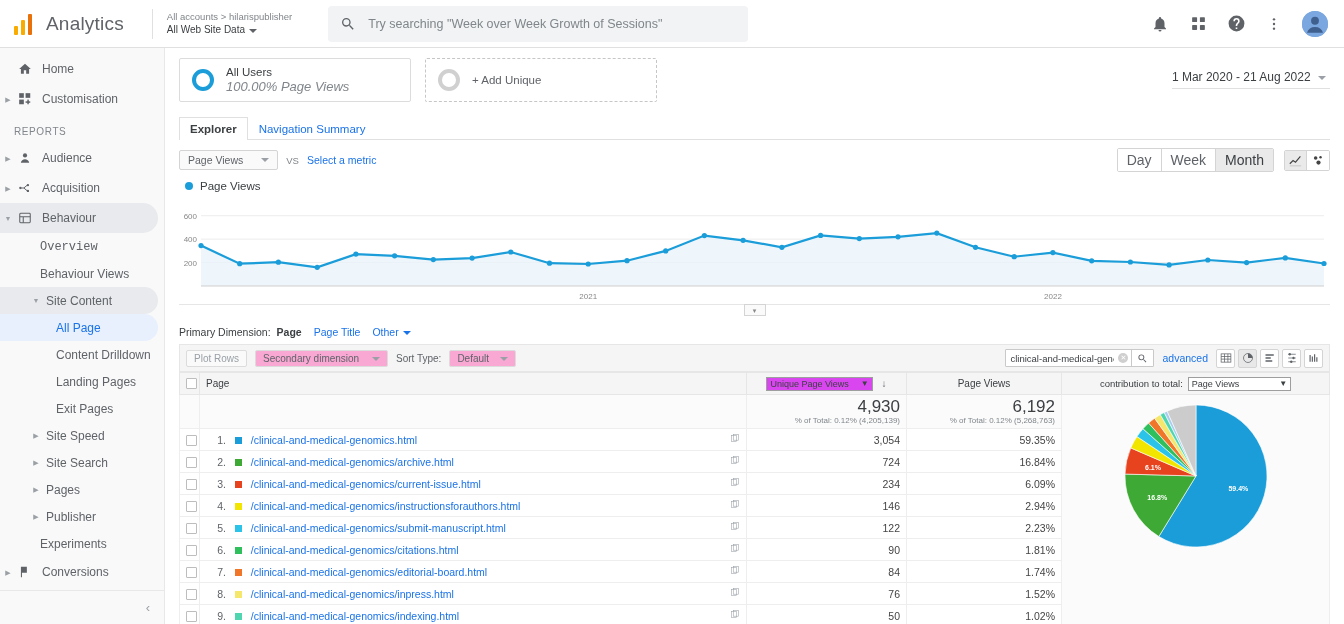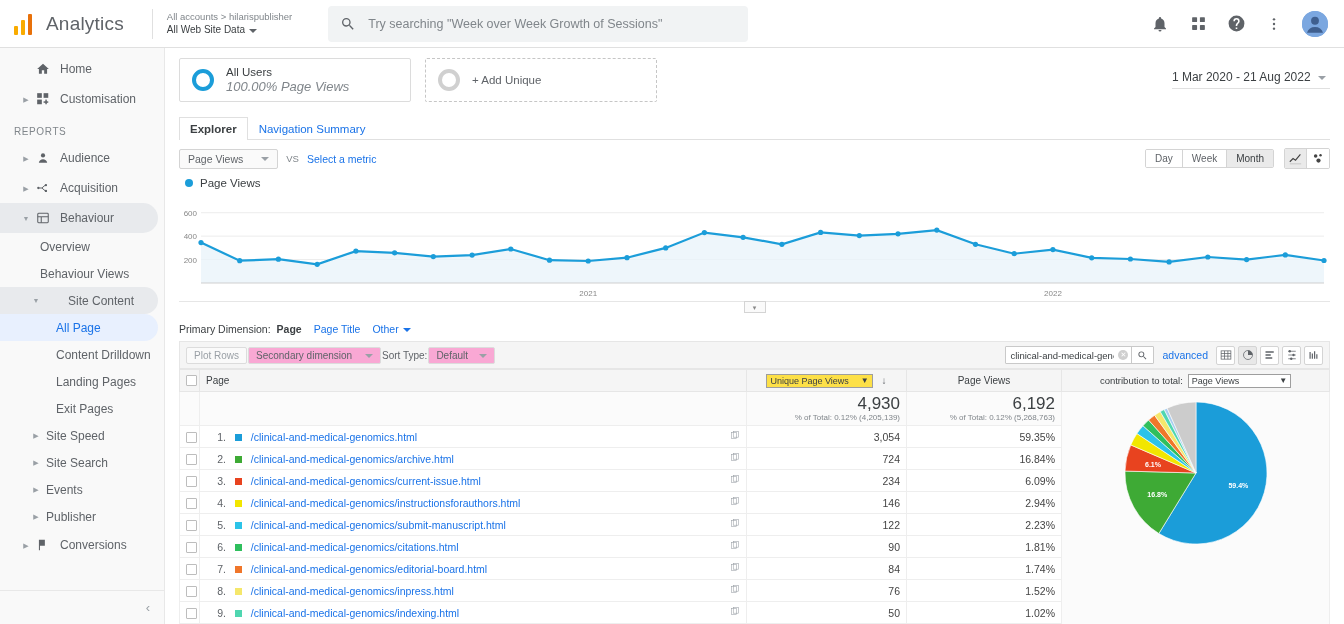--- a/index.html
+++ b/index.html
@@ -29,21 +29,21 @@
   .search-box input { border:0; background:transparent; outline:none; flex:1; font-size:12.5px; color:#3c4043; font-family:"Liberation Sans", sans-serif; }
   .search-box input::placeholder { color:#80868b; }
   .top-right { margin-left:auto; display:flex; align-items:center; gap:18px; padding-right:16px; }
   .ticon { width:20px; height:20px; display:flex; align-items:center; justify-content:center; color:#5f6368; cursor:pointer; }
   .avatar { width:26px;height:26px;border-radius:50%;background:#7ba7e0; display:flex;align-items:center;justify-content:center; }
   .avatar svg { width:26px; height:26px; }
 
   
   .body-wrap { display:flex; height:576px; }
   .sidebar { width:165px; flex:0 0 165px; background:#f9f9f9; border-right:1px solid #e8e8e8; position:relative; }
-  .nav-item { display:flex; align-items:center; height:30px; padding-left:20px; cursor:pointer; color:#5f6368; font-size:12px; white-space:nowrap; }
+  .nav-item { display:flex; align-items:center; height:30px; padding-left:2px; cursor:pointer; color:#5f6368; font-size:12px; white-space:nowrap; }
   .nav-item .arrow { width:12px; flex:0 0 12px; font-size:7px; color:#9aa0a6; text-align:center; line-height:1; }
   .nav-item .nico { width:22px; flex:0 0 22px; display:flex; align-items:center; justify-content:center; color:#5f6368; }
   .nav-item .nlabel { padding-left:6px; }
   .nav-item.sel { background:#e8eaed; border-radius:0 15px 15px 0; margin-right:6px; }
   .nav-item.sub { font-size:12px; padding-left:0; height:27px; }
   .nav-item.sub .nlabel { padding-left:0; }
   .nav-item.active-blue { background:#e8f0fe; border-radius:0 15px 15px 0; margin-right:6px; }
   .nav-item.active-blue .nlabel { color:#1a73e8; }
   .sec-label { font-size:10px; color:#80868b; letter-spacing:.6px; padding:12px 0 6px 14px; }
   .collapse-row { position:absolute; bottom:0; left:0; right:0; height:34px; border-top:1px solid #e8e8e8; display:flex; align-items:center; justify-content:flex-end; padding-right:14px; color:#9aa0a6; cursor:pointer; }
@@ -67,39 +67,39 @@
   .tab { padding:5px 10px; font-size:11.5px; color:#1a73e8; cursor:pointer; border:1px solid transparent; border-bottom:0; position:relative; top:1px; }
   .tab.active { color:#3c4043; font-weight:bold; background:#fff; border-color:#e0e0e0; }
 
   
   .metric-row { display:flex; align-items:center; padding:8px 14px 0 14px; }
   .btn-sel { border:1px solid #d4d4d4; background:#fafafa; border-radius:2px; padding:3px 8px; font-size:10.5px; color:#5f6368; display:inline-flex; align-items:center; gap:14px; cursor:pointer; }
   .vs { font-size:9.5px; color:#80868b; margin:0 8px; }
   .lnk { color:#1a73e8; font-size:10.5px; cursor:pointer; }
   .gran { margin-left:auto; display:flex; align-items:center; gap:10px; }
   .seg-btns { display:flex; border:1px solid #d4d4d4; border-radius:2px; overflow:hidden; }
-  .seg-btn { padding:3px 9px; font-size:10px; color:#5f6368; background:#fff; border-right:1px solid #d4d4d4; cursor:pointer; }
+  .seg-btn { padding:3px 9px; font-size:14px; color:#5f6368; background:#fff; border-right:1px solid #d4d4d4; cursor:pointer; }
   .seg-btn:last-child { border-right:0; }
   .seg-btn.on { background:#eaeaea; color:#3c4043; }
   .icon-btns { display:flex; border:1px solid #d4d4d4; border-radius:2px; overflow:hidden; }
   .icon-btn { width:22px; height:19px; display:flex; align-items:center; justify-content:center; background:#fff; border-right:1px solid #d4d4d4; cursor:pointer; }
   .icon-btn:last-child { border-right:0; }
   .icon-btn.on { background:#eaeaea; }
 
   
   .legend { padding:8px 14px 0 20px; font-size:11.5px; color:#3c4043; display:flex; align-items:center; gap:7px; }
   .legend .dot { width:8px;height:8px;border-radius:50%;background:#1b9dd9;display:inline-block; }
   .chart-area { position:relative; margin:4px 14px 0 14px; height:108px; }
   .chart-area svg { display:block; }
   .chart-foot { margin:0 14px; height:14px; border-top:1px solid #e6e6e6; position:relative; }
   .slider-handle { position:absolute; left:50%; transform:translateX(-50%); top:-1px; width:22px; height:12px; border:1px solid #d4d4d4; background:#fafafa; font-size:7px; color:#888; text-align:center; line-height:11px; cursor:pointer;}
 
   
   .pdim { padding:8px 14px 0 14px; font-size:10.5px; color:#3c4043; display:flex; align-items:center; gap:12px; }
-  .ctrl-bar { margin:6px 14px 0 14px; background:#f5f5f5; border:1px solid #e6e6e6; height:28px; display:flex; align-items:center; padding:0 6px; gap:1px; }
+  .ctrl-bar { margin:6px 14px 0 14px; background:#f5f5f5; border:1px solid #e6e6e6; height:28px; display:flex; align-items:center; padding:0 6px; gap:8px; }
   .ctrl-btn { border:1px solid #dcdcdc; background:#fafafa; border-radius:2px; padding:2px 7px; font-size:10px; color:#9aa0a6; }
   .ctrl-btn.enabled { color:#5f6368; background:#f9a8d4; }
   .ctrl-lab { font-size:10px; color:#5f6368; }
   .ctrl-right { margin-left:auto; display:flex; align-items:center; gap:8px; }
   .tbl-search { border:1px solid #c9c9c9; background:#fff; height:18px; display:flex; align-items:center; border-radius:1px; }
   .tbl-search input { border:0; outline:none; width:112px; font-size:9.5px; color:#3c4043; padding:0 4px; font-family:"Liberation Sans", sans-serif; background:transparent;}
   .xcirc { width:10px;height:10px;border-radius:50%;background:#cfcfcf;color:#fff;font-size:7px;text-align:center;line-height:10px;margin-right:3px;cursor:pointer;}
   .srch-btn { width:22px; height:18px; border-left:1px solid #c9c9c9; display:flex; align-items:center; justify-content:center; cursor:pointer;}
   .view-btns { display:flex; gap:3px; }
   .vbtn { width:19px;height:19px;border:1px solid #d4d4d4;background:#fff;display:flex;align-items:center;justify-content:center;cursor:pointer;border-radius:2px;}
@@ -116,21 +116,21 @@
   .col-pie { width:268px; }
   .tot-row td { height:34px; background:#fbfbfb; border:1px solid #eee; }
   .tot-big { font-size:17px; color:#3c4043; text-align:right; line-height:1.05; }
   .tot-sub { font-size:8px; color:#80868b; text-align:right; }
   .r-idx { color:#5f6368; display:inline-block; width:20px; text-align:right; margin-right:6px; }
   .sw { display:inline-block; width:7px; height:7px; margin-right:6px; vertical-align:middle; }
   .plink { color:#1a73e8; text-decoration:none; }
   .num-cell { text-align:right; }
   .pop { float:right; color:#9aa0a6; font-size:9px; }
   .chk { width:11px;height:11px;border:1px solid #bdbdbd;background:#fff;display:inline-block;vertical-align:middle;border-radius:1px;}
-  .hdr-sel { border:1px solid #9e9e9e; background:#fde047; font-size:9px; padding:1px 3px; display:inline-flex; align-items:flex-start; gap:12px; }
+  .hdr-sel { border:1px solid #9e9e9e; background:#d946ef; font-size:9px; padding:1px 3px; display:inline-flex; align-items:flex-start; gap:12px; }
   .sort-arrow { margin-left:6px; color:#5f6368; font-size:10px; }
   .pie-hdr { font-size:9.5px; color:#3c4043; display:flex; align-items:center; justify-content:center; gap:5px; }
   .pie-sel { border:1px solid #9e9e9e; background:#fff; font-size:9px; padding:1px 3px; display:inline-flex; align-items:center; gap:40px; }
   .pie-cell { vertical-align:top; }
 </style>
 </head>
 <body>
 
 <div class="topbar">
   <div class="brand">
@@ -255,27 +255,27 @@
         <span class="arrow">▼</span>
         <span class="nico">
             <svg viewBox="0 0 24 24" width="14" height="14">
               <rect x="3" y="4" width="18" height="16" rx="1.5" fill="none" stroke="#5f6368" stroke-width="1.8"></rect>
               <path d="M3 10h18M9 10v10" stroke="#5f6368" stroke-width="1.8"></path>
             </svg>
           </span>
         <span class="nlabel">Behaviour</span>
       </div>
 
-      <div class="nav-item sub" style="padding-left:40px;">
+      <div class="nav-item sub" style="padding-left:40px;font-family:Liberation Mono, monospace;">
         <span class="nlabel">Overview</span>
       </div>
       <div class="nav-item sub" style="padding-left:40px;">
         <span class="nlabel">Behaviour Views</span>
       </div>
-      <div class="nav-item sub sel" style="padding-left:30px;gap:22px;">
+      <div class="nav-item sub sel" style="padding-left:30px;">
         <span class="arrow">▼</span>
         <span class="nlabel" style="padding-left:4px;">Site Content</span>
       </div>
       <div class="nav-item sub active-blue" style="padding-left:56px;">
         <span class="nlabel">All Page</span>
       </div>
       <div class="nav-item sub" style="padding-left:56px;">
         <span class="nlabel">Content Drilldown</span>
       </div>
       <div class="nav-item sub" style="padding-left:56px;">
@@ -287,25 +287,28 @@
       <div class="nav-item sub" style="padding-left:30px;">
         <span class="arrow">▶</span>
         <span class="nlabel" style="padding-left:4px;">Site Speed</span>
       </div>
       <div class="nav-item sub" style="padding-left:30px;">
         <span class="arrow">▶</span>
         <span class="nlabel" style="padding-left:4px;">Site Search</span>
       </div>
       <div class="nav-item sub" style="padding-left:30px;">
         <span class="arrow">▶</span>
-        <span class="nlabel" style="padding-left:4px;">Events</span>
+        <span class="nlabel" style="padding-left:4px;">Pages</span>
       </div>
       <div class="nav-item sub" style="padding-left:30px;">
         <span class="arrow">▶</span>
         <span class="nlabel" style="padding-left:4px;">Publisher</span>
+      </div>
+      <div class="nav-item sub" style="padding-left:40px;">
+        <span class="nlabel">Experiments</span>
       </div>
 
       <div class="nav-item">
         <span class="arrow">▶</span>
         <span class="nico">
             <svg viewBox="0 0 24 24" width="14" height="14">
               <path fill="#5f6368" d="M5 3v18h1.8v-7.6h8.4V3z"></path>
             </svg>
           </span>
         <span class="nlabel">Conversions</span>

